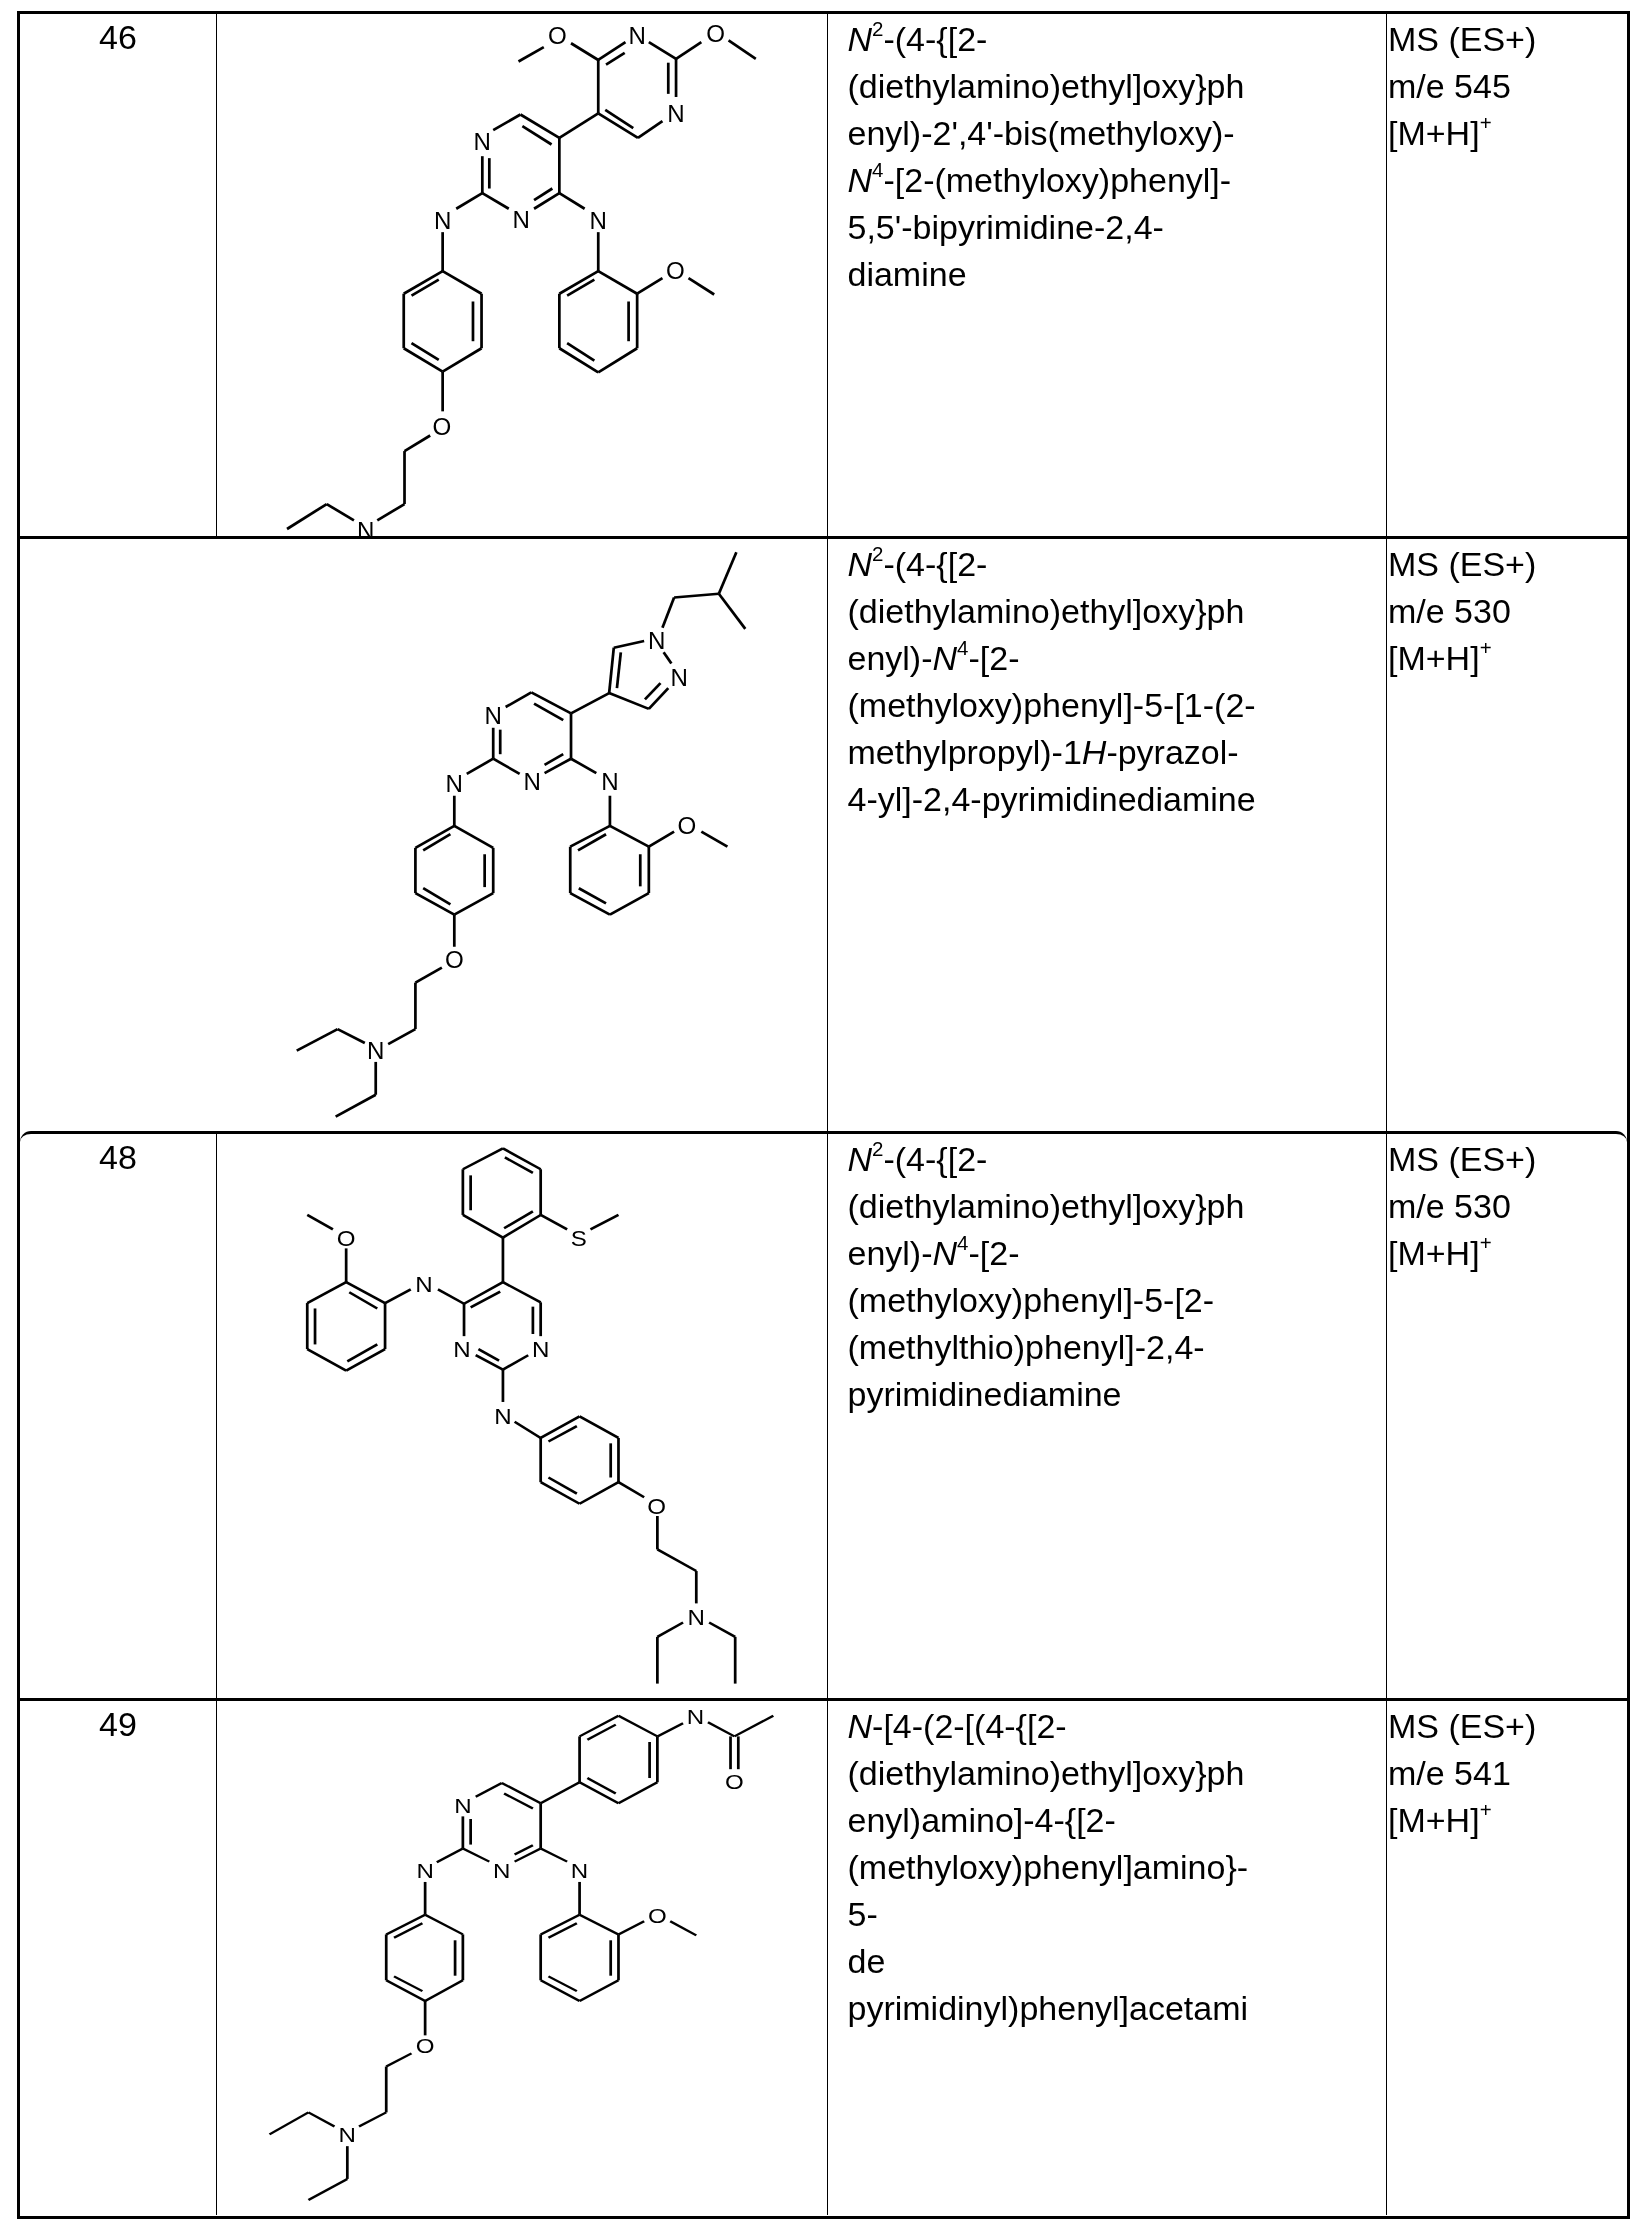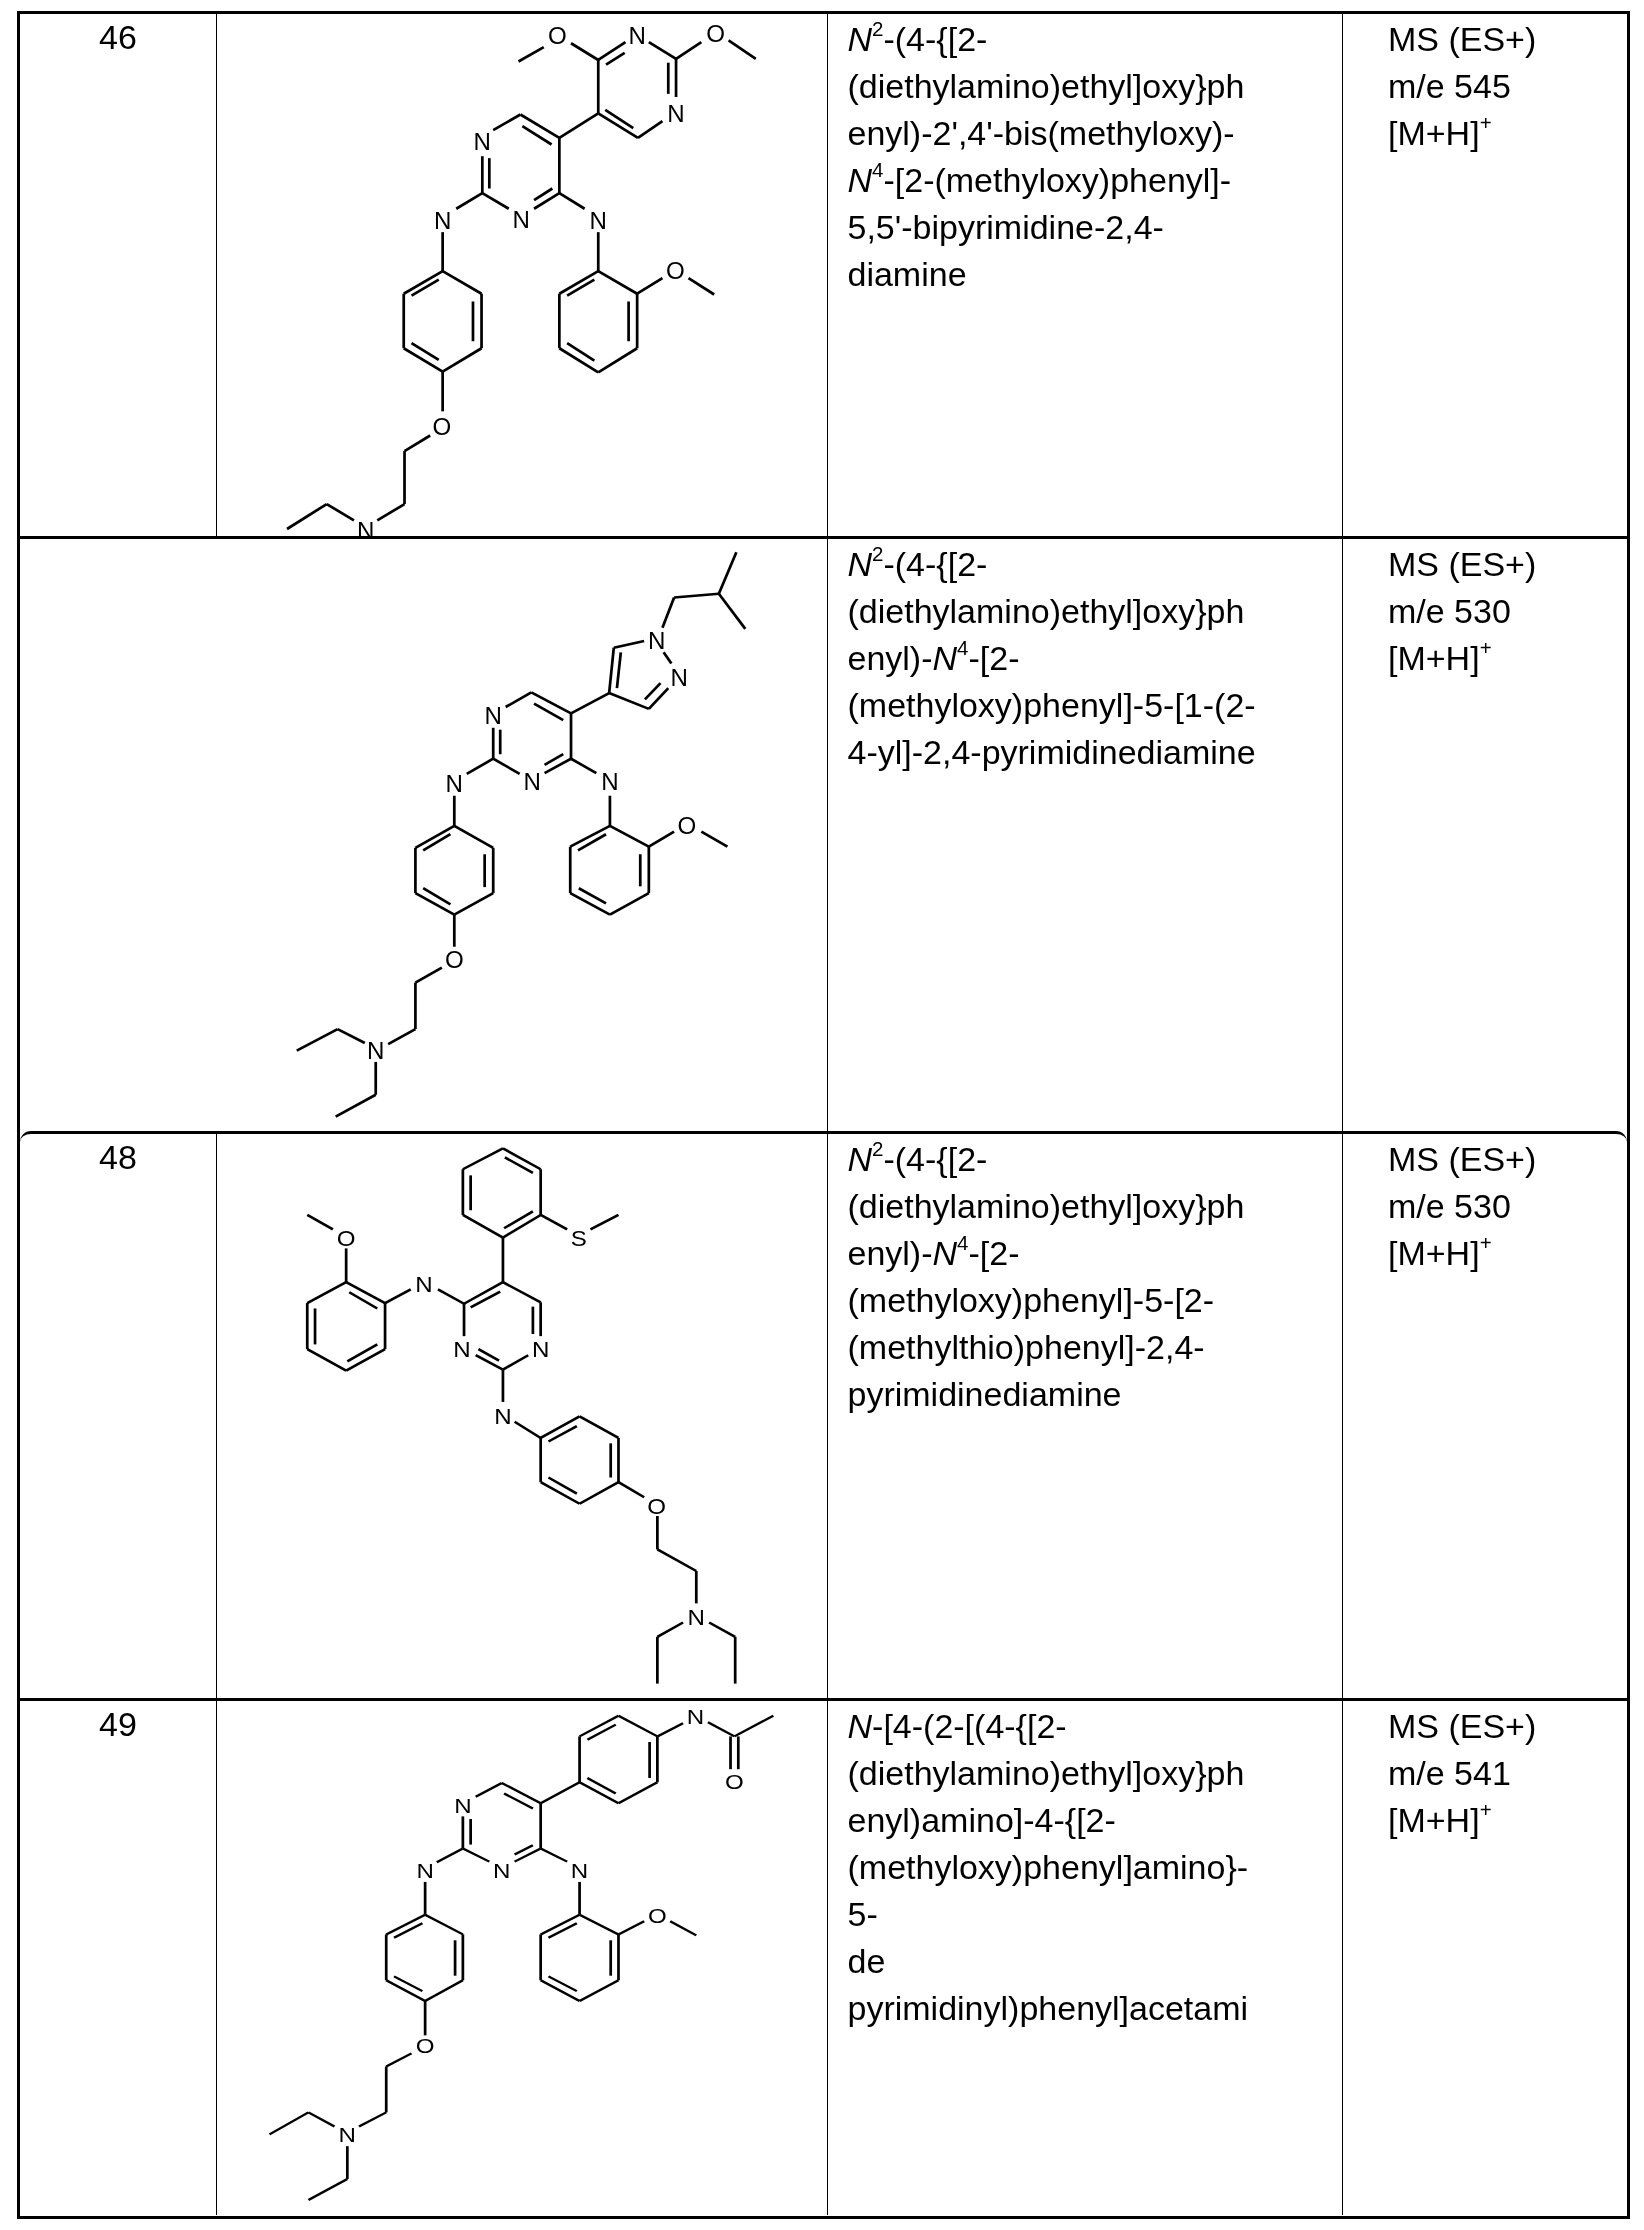--- a/index.html
+++ b/index.html
@@ -6,21 +6,21 @@
   body { width: 1644px; height: 2231px; position: relative; overflow: hidden;
          font-family: "Liberation Sans", sans-serif; color: #000; }
   .tbl { position: absolute; left: 17px; top: 11.2px; width: 1613px; height: 2208px;
          border: 3.7px solid #000; box-sizing: border-box; }
   .row { position: absolute; left: 0; width: 100%; box-sizing: border-box; }
   .row + .row { border-top: 3.7px solid #000; }
   .cell { position: absolute; top: 0; bottom: 0; box-sizing: border-box; }
   .c-no  { left: 0; width: 197px; border-right: 1.9px solid #000; text-align: center;
            font-size: 34px; padding-top: 4px; }
   .c-str { left: 197px; width: 611px; border-right: 1.9px solid #000; }
-  .c-name{ left: 807px; width: 516px; border-right: 1.9px solid #000;
+  .c-name{ left: 807px; width: 560px; border-right: 1.9px solid #000;
            font-size: 34px; line-height: 47px; padding: 1.9px 0 0 20.5px; }
   .c-ms  { left: 1368px; right: 0; font-size: 34px; line-height: 47px; padding-top: 1.9px; }
   .c-str svg { position: absolute; left: 0; top: 0; width: 100%; height: 100%; }
   .name-line { display: block; white-space: nowrap; }
   sup { font-size: 20.5px; line-height: 0; vertical-align: 15px; }
   i { font-style: italic; }
   svg line, svg polyline { stroke: #000; stroke-width: 7; fill: none; stroke-linecap: butt; }
   svg text { font-family: "Liberation Sans", sans-serif; font-size: 62px; text-anchor: middle;
              dominant-baseline: central; fill: #000; }
 </style>
@@ -194,20 +194,21 @@
         <text x="1208" y="758">O</text>
           <text x="610" y="1115">O</text>
           <text x="408" y="1355">N</text>
       </svg>
     </div>
     <div class="cell c-name">
       <span class="name-line"><i>N</i><sup>2</sup><span>-(4-{[2-</span></span>
       <span class="name-line">(diethylamino)ethyl]oxy}ph</span>
       <span class="name-line"><span>enyl)-</span><i>N</i><sup>4</sup><span>-[2-</span></span>
       <span class="name-line">(methyloxy)phenyl]-5-[1-(2-</span>
+      <span class="name-line"><span>methylpropyl)-1</span><i>H</i><span>-pyrazol-</span></span>
       <span class="name-line">4-yl]-2,4-pyrimidinediamine</span>
     </div>
     <div class="cell c-ms">
       <div>MS (ES+)</div>
       <div>m/e 530</div>
       <div><span>[M+H]</span><sup>+</sup></div>
     </div>
   </div>
 
   <div class="row" style="top:1117px;height:567px;border-radius:11px;">

